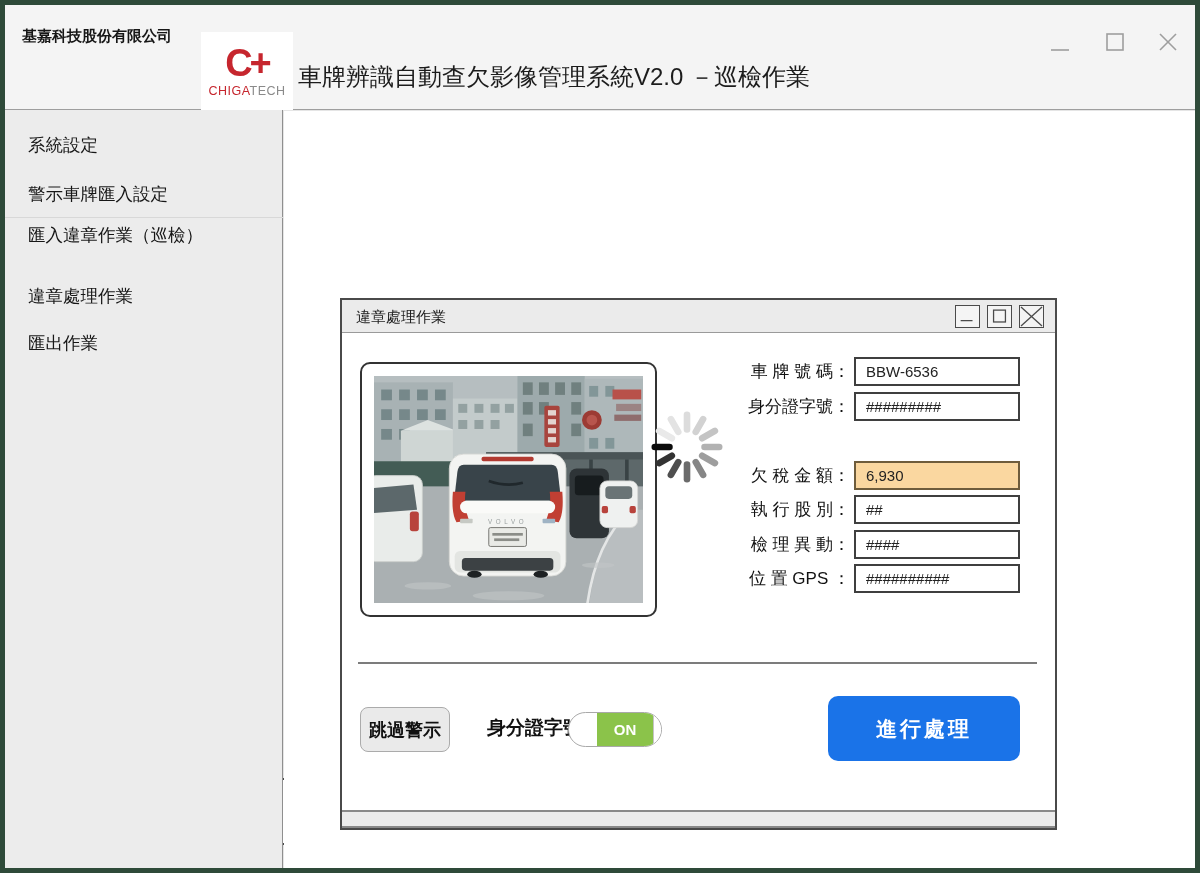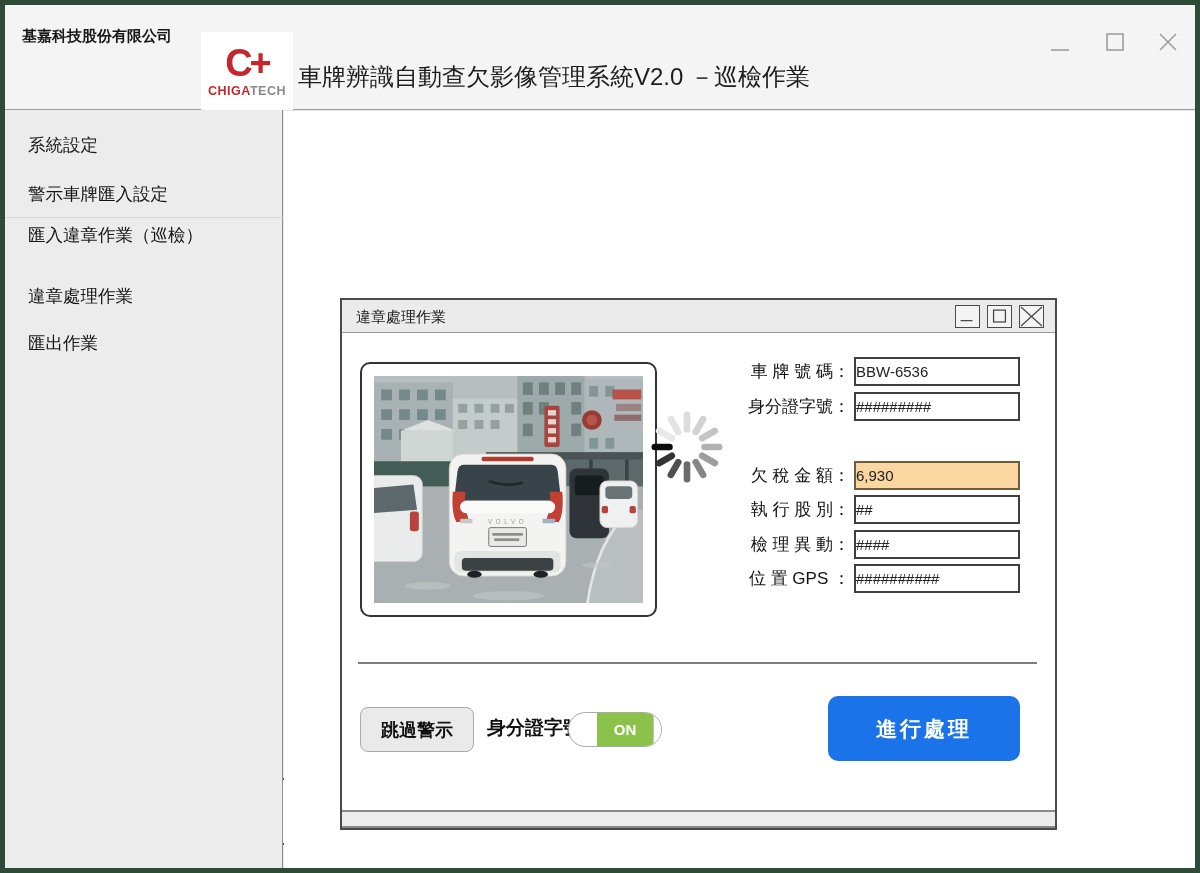--- a/index.html
+++ b/index.html
@@ -6,21 +6,21 @@
   html,body { background:#fff; }
   body { font-family:"Liberation Sans","DejaVu Sans",sans-serif; }
   .screen { position:relative; width:1200px; height:873px; background:#e5e5e5; overflow:hidden; }
   .frame { position:absolute; inset:0; border:5px solid #2e4a39; z-index:60; pointer-events:none; }
 
   
   .header { position:absolute; left:5px; top:5px; width:1190px; height:105px; background:#f4f4f4; border-bottom:1px solid #9e9e9e; z-index:2; }
   .company { position:absolute; left:17px; top:22px; font-size:15px; font-weight:bold; color:#161616; }
   .logo { position:absolute; left:196px; top:27px; width:92px; height:78px; background:#fff; display:flex; flex-direction:column; align-items:center; justify-content:center; }
   .logo-mark { font-size:38px; font-weight:800; color:#c6262e; line-height:1; letter-spacing:-3px; }
-  .logo-text { font-size:12.5px; font-weight:bold; letter-spacing:.5px; margin-top:2px; }
+  .logo-text { font-size:12.5px; font-weight:normal; letter-spacing:.5px; margin-top:2px; }
   .logo-text .red { color:#c6262e; } .logo-text .gray { color:#8a8a8a; }
   .app-title { position:absolute; left:293px; top:56px; font-size:24px; font-weight:500; color:#1c1c1c; }
   .winctl { position:absolute; top:30px; width:24px; height:24px; z-index:3; cursor:default; }
   .winctl svg { width:100%; height:100%; stroke:#9e9e9e; stroke-width:1.6; fill:none; }
   .wc-min { left:1048px; top:38px; } .wc-max { left:1103px; } .wc-close { left:1156px; }
 
   
   .sidebar { position:absolute; left:5px; top:110px; width:278px; height:758px; background:#ececec; border-right:1px solid #8f8f8f; z-index:2; }
   .side-item { position:absolute; left:23px; font-size:17.5px; color:#161616; white-space:nowrap; cursor:pointer; }
   .side-div { position:absolute; left:0; top:107px; width:278px; height:1px; background:#d8d8d8; }
@@ -57,26 +57,26 @@
   .dlg-ctl { position:absolute; top:5px; width:25px; height:23px; border:1.5px solid #4a4a4a; background:#f4f4f4; cursor:pointer; }
   .dlg-ctl svg { width:100%; height:100%; stroke:#4a4a4a; stroke-width:1.4; fill:none; }
   .dc-min { left:613px; } .dc-max { left:645px; } .dc-close { left:677px; }
 
   .dlg-photo { position:absolute; left:18px; top:62px; width:297px; height:255px; border:2px solid #333; border-radius:10px; background:#fff; padding:12px; }
 
   .spinner { position:absolute; left:306px; top:108px; width:78px; height:78px; }
 
   .form-row { position:absolute; left:360px; display:flex; align-items:center; height:29px; }
   .form-label { width:148px; text-align:right; font-size:17px; font-weight:500; color:#111; white-space:nowrap; }
-  .form-input { margin-left:4px; width:166px; height:29px; border:2px solid #3f3f3f; background:#fff; font-size:15px; color:#222; padding:0 0; font-family:inherit; }
+  .form-input { margin-left:4px; width:166px; height:29px; border:2px solid #3f3f3f; background:#fff; font-size:15px; color:#222; padding:0 10px; font-family:inherit; }
   .form-input.highlight { background:#fad7a0; border-color:#6e5c3c; }
 
   .dlg-divider { position:absolute; left:16px; right:18px; top:362px; height:2px; background:#7c7c7c; }
 
-  .skip-btn { position:absolute; left:18px; top:407px; width:114px; height:45px; background:#eaeaea; border:1.5px solid #ababab; border-radius:8px; font-size:18px; font-weight:bold; color:#111; font-family:inherit; cursor:pointer; }
+  .skip-btn { position:absolute; left:18px; top:407px; width:90px; height:45px; background:#eaeaea; border:1.5px solid #ababab; border-radius:8px; font-size:18px; font-weight:bold; color:#111; font-family:inherit; cursor:pointer; }
   .toggle-label { position:absolute; left:145px; top:415px; font-size:19px; font-weight:bold; color:#111; }
   .toggle { position:absolute; left:226px; top:412px; width:94px; height:35px; border:1.5px solid #a9a9a9; border-radius:18px; background:#fff; overflow:hidden; cursor:pointer; display:flex; }
   .toggle-on { width:56px; height:100%; background:#8bc34a; color:#fff; font-size:15px; font-weight:bold; display:flex; align-items:center; justify-content:center;margin-left:28px; }
   .toggle-knob { flex:1; background:#fff; border-left:1px solid #c4c4c4; }
   .process-btn { position:absolute; left:486px; top:396px; width:192px; height:65px; background:#1a73e8; border:none; border-radius:10px; color:#fff; font-size:21px; font-weight:bold; letter-spacing:3px; font-family:inherit; cursor:pointer; }
   .dlg-strip { position:absolute; left:0; right:0; top:510px; height:18px; background:#ececec; border-top:2px solid #8a8a8a; border-bottom:2px solid #8a8a8a; }
 </style>
 </head>
 <body>
 

